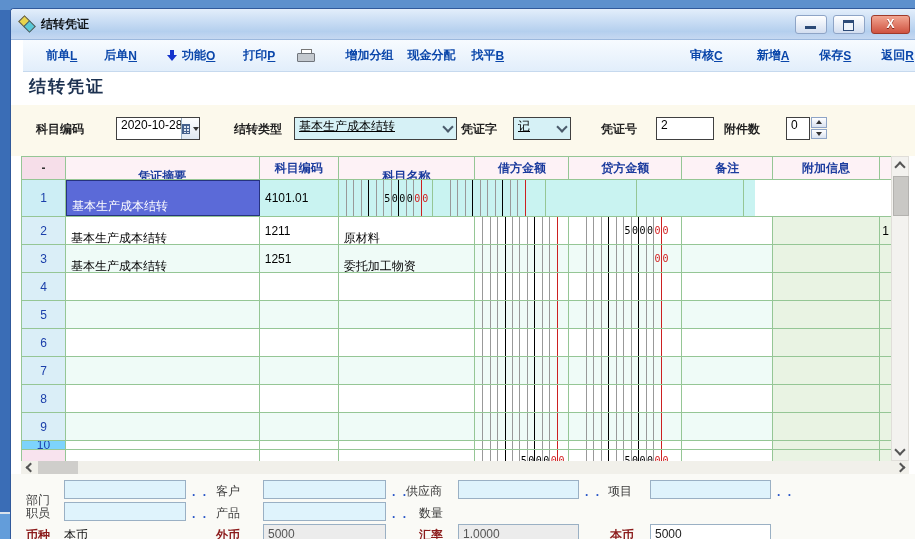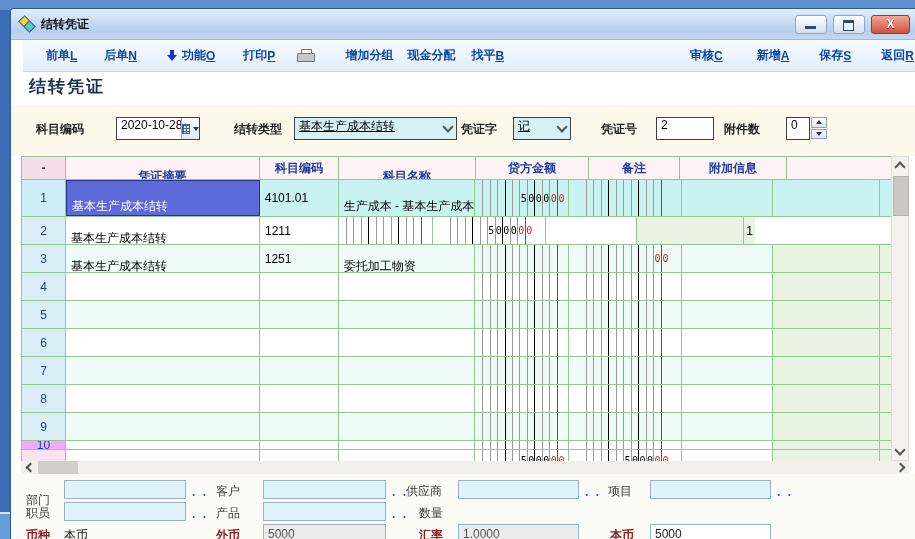--- a/index.html
+++ b/index.html
@@ -78,21 +78,21 @@
   .c-note{width:91px;}
   .c-extra{width:107px;background:#e9f3e3;}
   .c-cut{width:11px;justify-content:center;background:#e9f3e3;border-right:none;}
   .hdr .cell{justify-content:center;font-weight:bold;color:#1c3c9e;background:#fdf2f6;padding-left:0;}
   .hdr .c-num{background:#f6dee9;color:#333;}
   .trow.alt .c-summary,.trow.alt .c-code,.trow.alt .c-name,.trow.alt .c-note,.trow.alt .c-debit,.trow.alt .c-credit{background:#effbf7;}
   .trow.rowsel .cell{background:#c9f3f1;}
   .trow.rowsel .c-num{background:#cdeef5;}
   .trow.rowsel .c-summary{background:#5b6ad8;color:#fff;border:1px solid #26337f;border-right:1px solid #26337f;}
   .trow.totalr .c-num{background:#f8e3ee;}
-  .trow.partial .c-num{background:#f0abfc;}
+  .trow.partial .c-num{background:#7dd3fc;}
   
   .ledger{justify-content:flex-end;}
   .c-debit.ledger{padding-right:3px;}
   .c-credit.ledger{padding-right:12px;}
   .slot{width:7.5px;height:100%;box-sizing:border-box;display:flex;align-items:center;justify-content:center;
         font-family:"DejaVu Sans Mono",monospace;font-size:10px;color:#000;}
   .Lg{border-right:1px solid #999;}
   .Lb{border-right:1px solid #000;}
   .Lr{border-right:1px solid #cc2020;}
   .cent{color:#d21c1c;}
@@ -253,20 +253,23 @@
           </div>
           <div class="cell c-summary">
             <span>凭证摘要</span>
           </div>
           <div class="cell c-code">
             <span>科目编码</span>
           </div>
           <div class="cell c-name">
             <span>科目名称</span>
           </div>
+          <div class="cell c-debit">
+            <span>借方金额</span>
+          </div>
           <div class="cell c-credit">
             <span>贷方金额</span>
           </div>
           <div class="cell c-note">
             <span>备注</span>
           </div>
           <div class="cell c-extra">
             <span>附加信息</span>
           </div>
           <div class="cell c-cut">
@@ -275,23 +278,20 @@
         </div>
         <div class="trow rowsel tall">
           <div class="cell c-num">
             <span>1</span>
           </div>
           <div class="cell c-summary">
             <span>基本生产成本结转</span>
           </div>
           <div class="cell c-code">
             <span>4101.01</span>
-          </div>
-          <div class="cell c-name">
-            <span>生产成本 - 基本生产成本</span>
           </div>
           <div class="cell c-debit ledger">
             <span class="slot Lg"></span>
             <span class="slot Lg"></span>
             <span class="slot Lg"></span>
             <span class="slot Lb"></span>
             <span class="slot Lg"></span>
             <span class="slot Lg"></span>
             <span class="slot Lg">5</span>
             <span class="slot Lb">0</span>
@@ -326,20 +326,23 @@
         </div>
         <div class="trow ">
           <div class="cell c-num">
             <span>2</span>
           </div>
           <div class="cell c-summary">
             <span>基本生产成本结转</span>
           </div>
           <div class="cell c-code">
             <span>1211</span>
+          </div>
+          <div class="cell c-name">
+            <span>原材料</span>
           </div>
           <div class="cell c-debit ledger">
             <span class="slot Lg"></span>
             <span class="slot Lg"></span>
             <span class="slot Lg"></span>
             <span class="slot Lb"></span>
             <span class="slot Lg"></span>
             <span class="slot Lg"></span>
             <span class="slot Lg"></span>
             <span class="slot Lb"></span>

